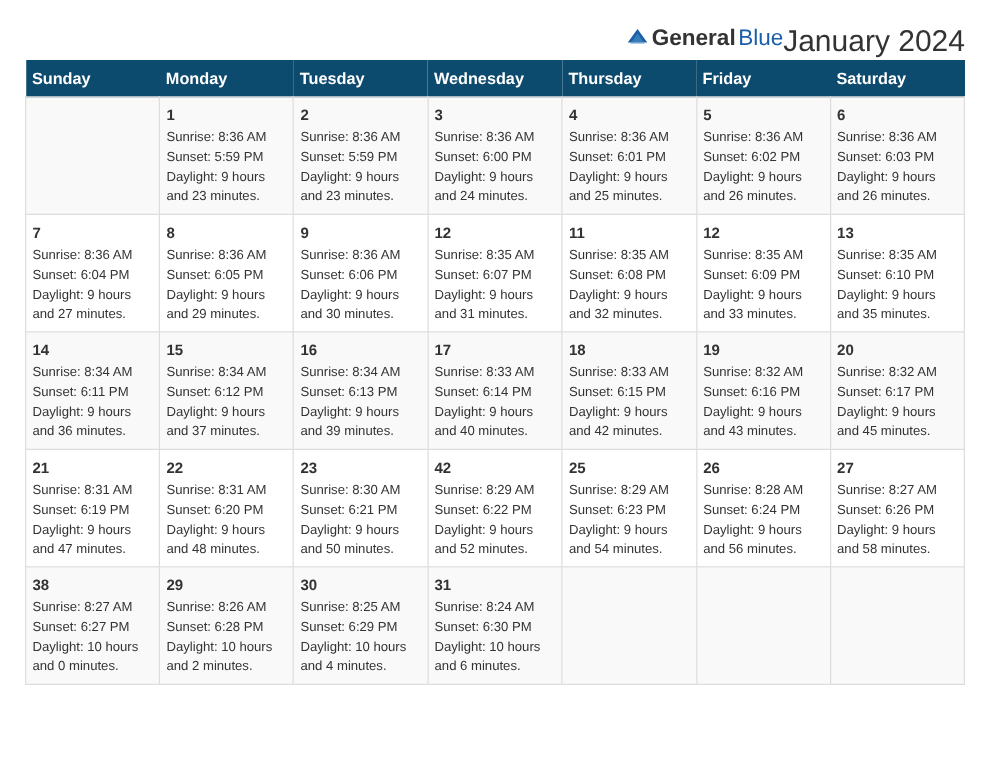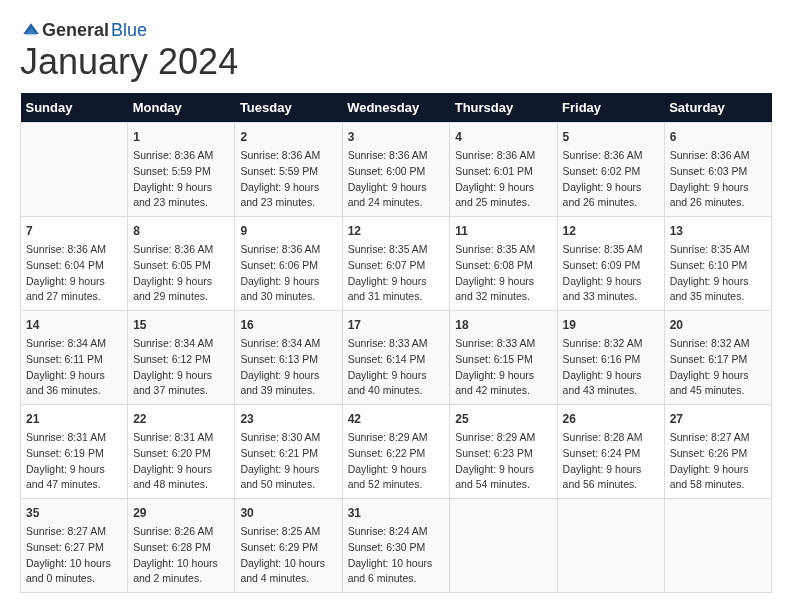--- a/index.html
+++ b/index.html
@@ -5,24 +5,22 @@
     * { box-sizing: border-box; margin: 0; padding: 0; }
     body {
       font-family: Arial, sans-serif;
       background: #fff;
       width: 792px;
       min-height: 612px;
       padding: 20px;
     }
     .header-section {
       display: flex;
-      justify-content: space-between;
+      justify-content: flex-end;
       align-items: flex-start;
-      margin-bottom: 10px;
-      flex-direction: column;
     }
     .logo {
       display: flex;
       align-items: center;
       gap: 2px;
     }
     .logo-text-general {
       font-size: 18px;
       font-weight: bold;
       color: #333;
@@ -34,35 +32,35 @@
     }
     .logo-icon {
       width: 18px;
       height: 18px;
       margin-left: 2px;
     }
     .title-block {
       text-align: right;
     }
     .month-title {
-      font-size: 36px;
+      font-size: 24px;
       font-weight: normal;
       color: #333;
     }
     .location-title {
       font-size: 16px;
       color: #555;
     }
     table {
       width: 100%;
       border-collapse: collapse;
       font-size: 11px;
     }
     thead tr th {
-      background-color: #0f172a;
+      background-color: #0c4a6e;
       color: #fff;
       padding: 7px 5px;
       text-align: left;
       font-size: 13px;
       font-weight: bold;
     }
     tbody tr td {
       vertical-align: top;
       padding: 5px;
       border: 1px solid #ddd;
@@ -233,21 +231,21 @@
           <span class="day-number">26</span>
           <div class="day-info">Sunrise: 8:28 AM<br>Sunset: 6:24 PM<br>Daylight: 9 hours and 56 minutes.</div>
         </td>
         <td>
           <span class="day-number">27</span>
           <div class="day-info">Sunrise: 8:27 AM<br>Sunset: 6:26 PM<br>Daylight: 9 hours and 58 minutes.</div>
         </td>
       </tr>
       <tr>
         <td>
-          <span class="day-number">35</span>
+          <span class="day-number">38</span>
           <div class="day-info">Sunrise: 8:27 AM<br>Sunset: 6:27 PM<br>Daylight: 10 hours and 0 minutes.</div>
         </td>
         <td>
           <span class="day-number">29</span>
           <div class="day-info">Sunrise: 8:26 AM<br>Sunset: 6:28 PM<br>Daylight: 10 hours and 2 minutes.</div>
         </td>
         <td>
           <span class="day-number">30</span>
           <div class="day-info">Sunrise: 8:25 AM<br>Sunset: 6:29 PM<br>Daylight: 10 hours and 4 minutes.</div>
         </td>

